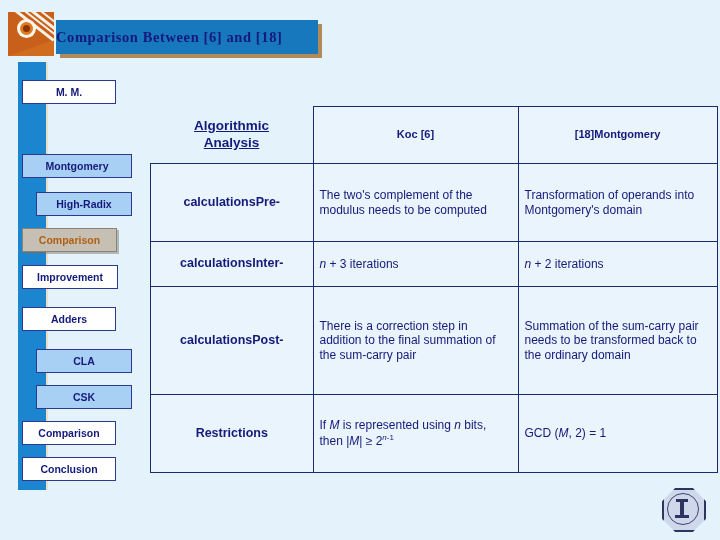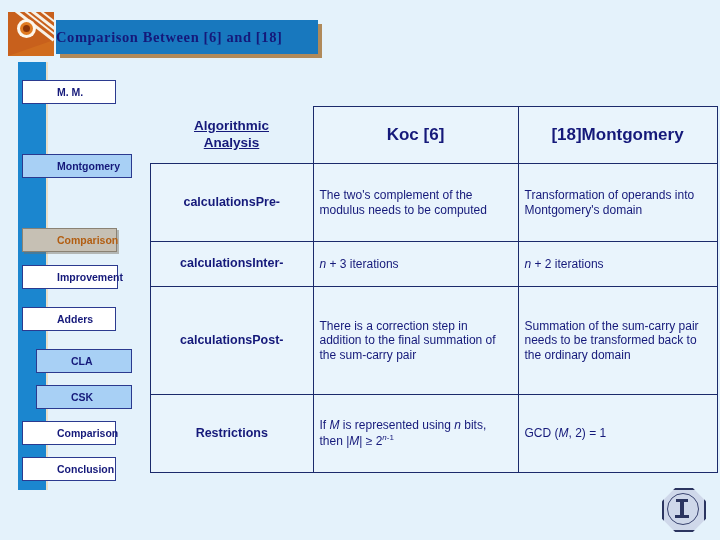--- a/index.html
+++ b/index.html
@@ -100,26 +100,26 @@
     position: absolute;
     left: 0; top: 62px;
     width: 150px; height: 430px;
   }
   .nav-item {
     position: absolute;
     height: 24px;
     border: 1px solid #2b3a8f;
     display: flex;
     align-items: center;
+    justify-content: center;
     font-size: 10.5px;
     font-weight: bold;
     color: #15197a;
     box-sizing: border-box;
     white-space: nowrap;
-    padding-left: 34px;
   }
   .nav-item.plain { background: #ffffff; }
   .nav-item.sub   { background: #a8d0f5; }
   .nav-item.active {
     background: #c6c0b4;
     border: 1px solid #8a8274;
     color: #b25e12;
     box-shadow: 2px 2px 0 rgba(120,110,95,.45);
   }
 
@@ -145,21 +145,21 @@
     text-align: center;
     font-weight: bold;
     font-size: 12.5px;
   }
   #content-table .c-mid { width: 192px; }
   #content-table .c-right { width: 186px; }
 
   #content-table tr.head td {
     text-align: center;
     font-weight: bold;
-    font-size: 17px;
+    font-size: 11px;
     height: 46px;
   }
   #content-table tr.head td.c-label {
     border: none;
     background: transparent;
     font-size: 13.5px;
     text-decoration: underline;
   }
   .cell-left   { text-align: left; }
   .cell-center { text-align: left; }
@@ -226,20 +226,23 @@
 </div>
 
 <div id="sidebar-bar"></div>
 <div id="sidebar-rule"></div>
 <div id="sidebar">
     <div class="nav-item plain" style="left: 22px; top: 18px; width: 94px;">
       <span>M. M.</span>
     </div>
     <div class="nav-item sub" style="left: 22px; top: 92px; width: 110px;">
       <span>Montgomery</span>
+    </div>
+    <div class="nav-item sub" style="left: 36px; top: 130px; width: 96px;">
+      <span>High-Radix</span>
     </div>
     <div class="nav-item active" style="left: 22px; top: 166px; width: 95px;">
       <span>Comparison</span>
     </div>
     <div class="nav-item plain" style="left: 22px; top: 203px; width: 96px;">
       <span>Improvement</span>
     </div>
     <div class="nav-item plain" style="left: 22px; top: 245px; width: 94px;">
       <span>Adders</span>
     </div>

